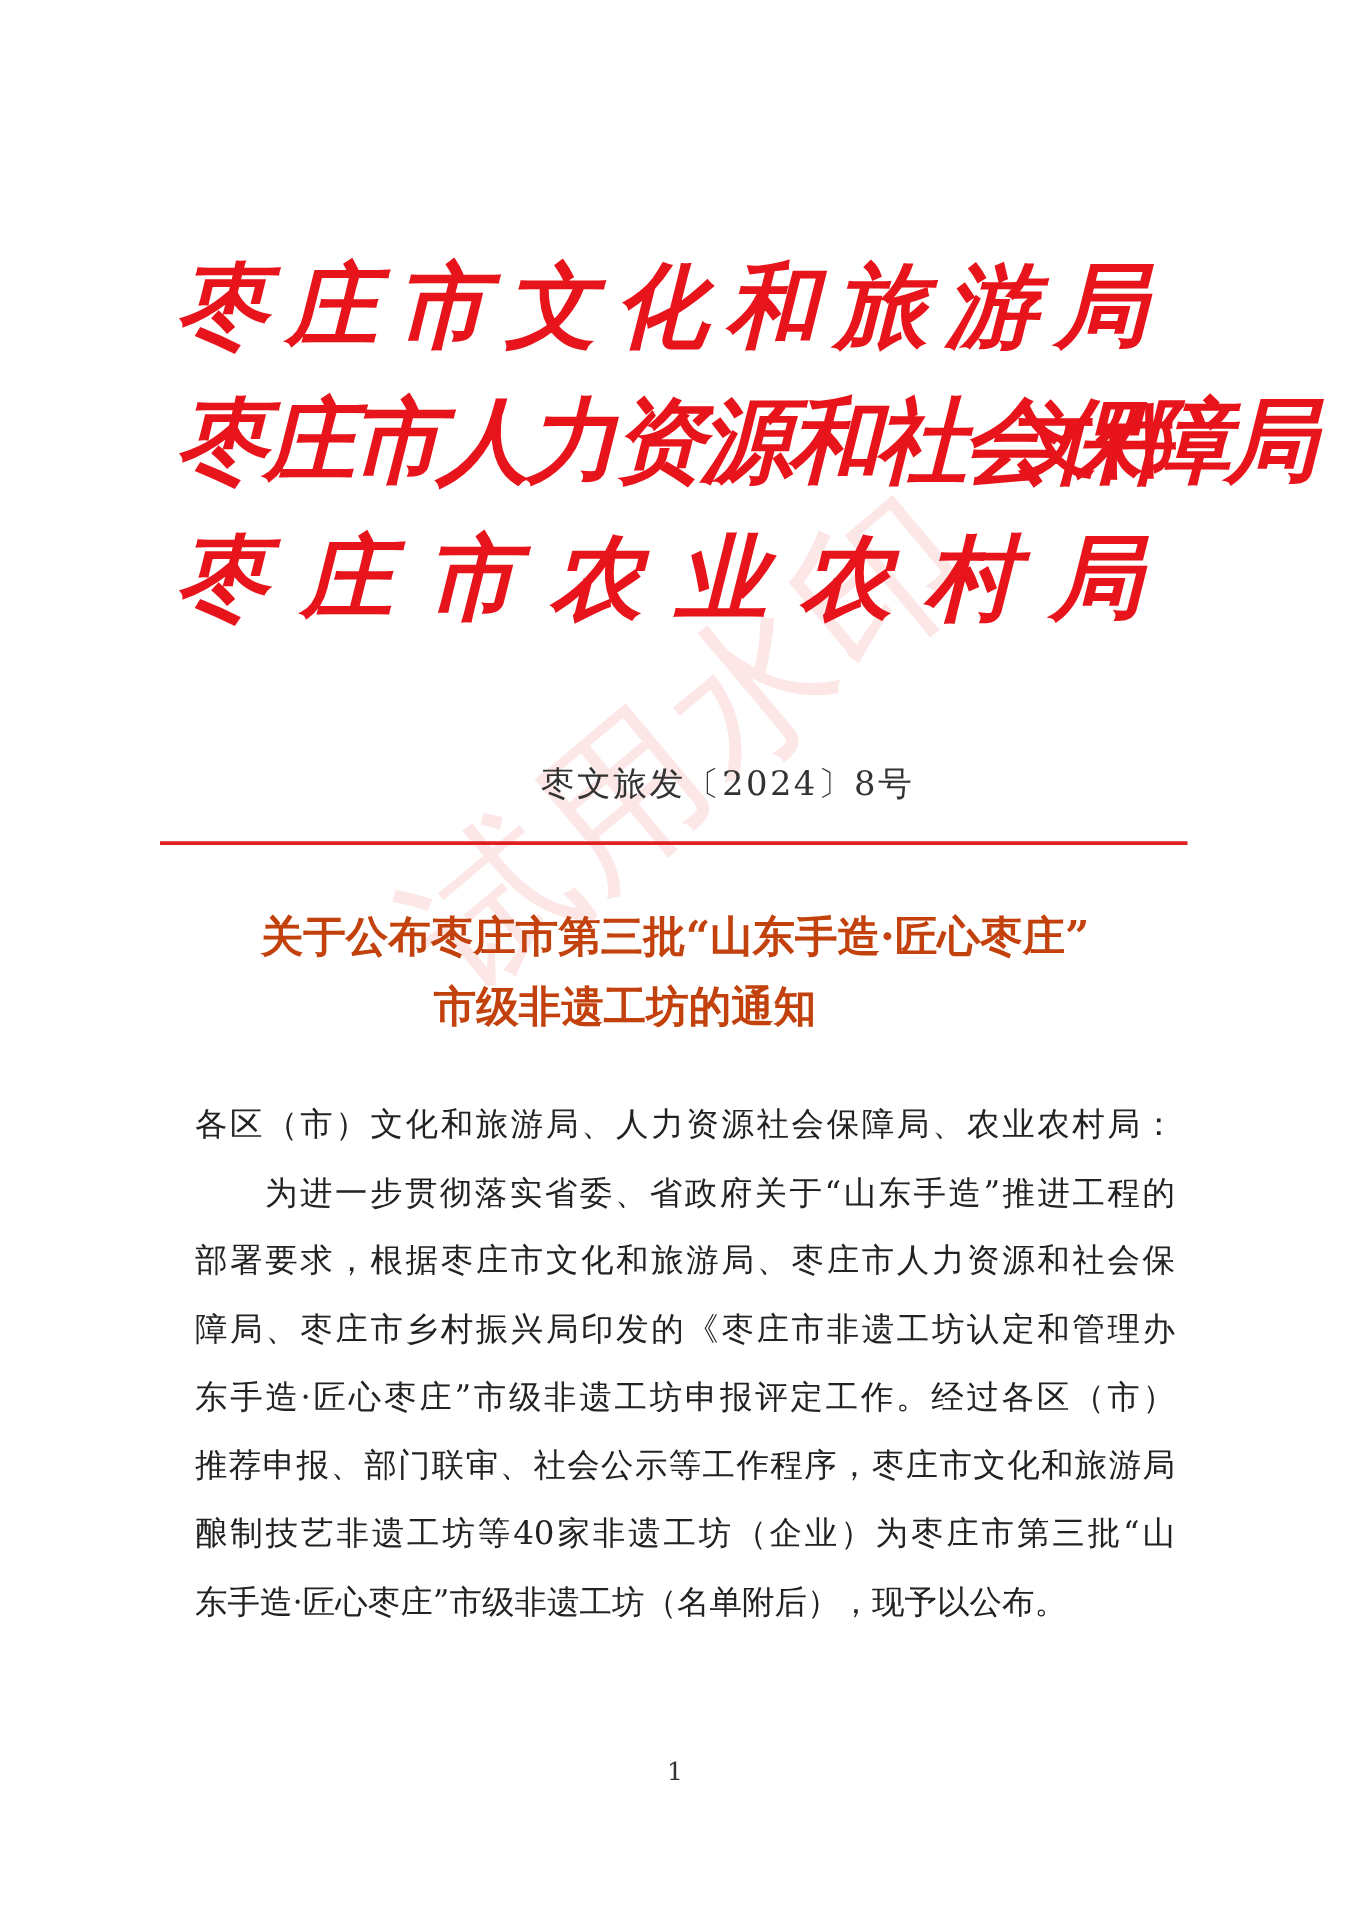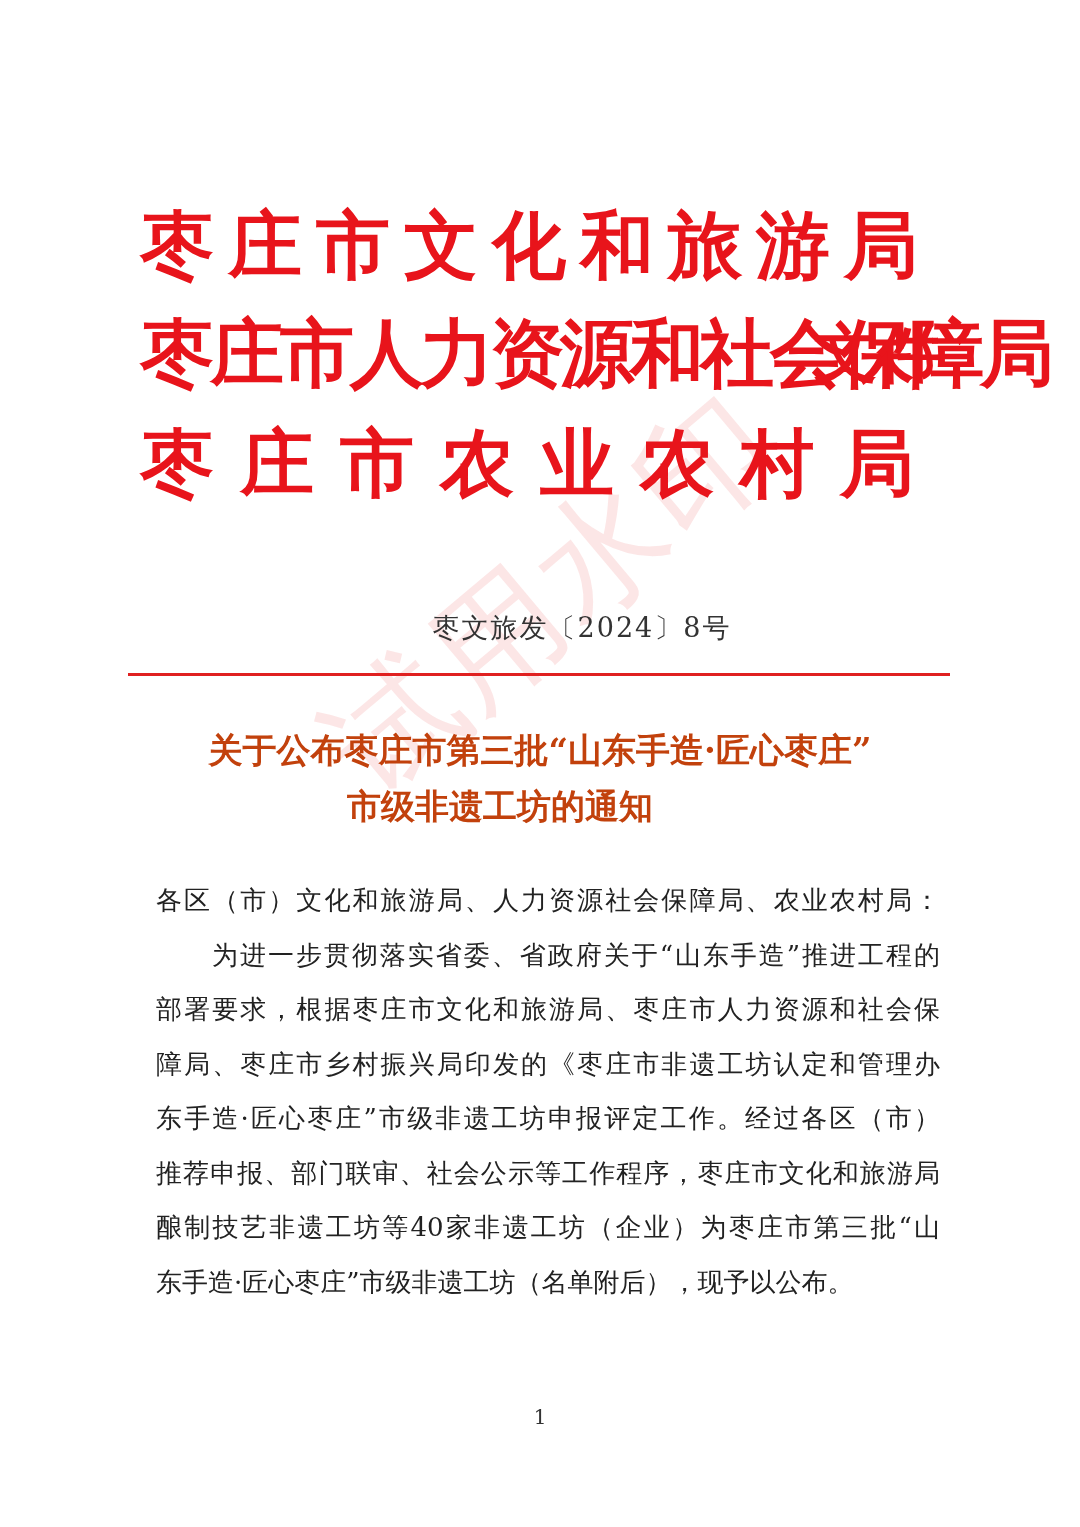--- a/index.html
+++ b/index.html
@@ -29,20 +29,21 @@
       font-family: "DejaVu Serif", "Liberation Serif", serif;
       font-weight: bold;
     }
     .mast-line {
       position: absolute;
       left: 0;
       white-space: nowrap;
       font-size: 74px;
       line-height: 90px;
       transform-origin: left top;
+      font-style: italic;
     }
     .mast-line-1 { top: 0px; letter-spacing: 14px; }
     .mast-line-2 { top: 108px; letter-spacing: -4px; }
     .mast-line-3 { top: 218px; letter-spacing: 26px; }
     .mast-suffix {
       position: absolute;
       left: 674px;
       top: 108px;
       font-size: 64px;
       line-height: 90px;

